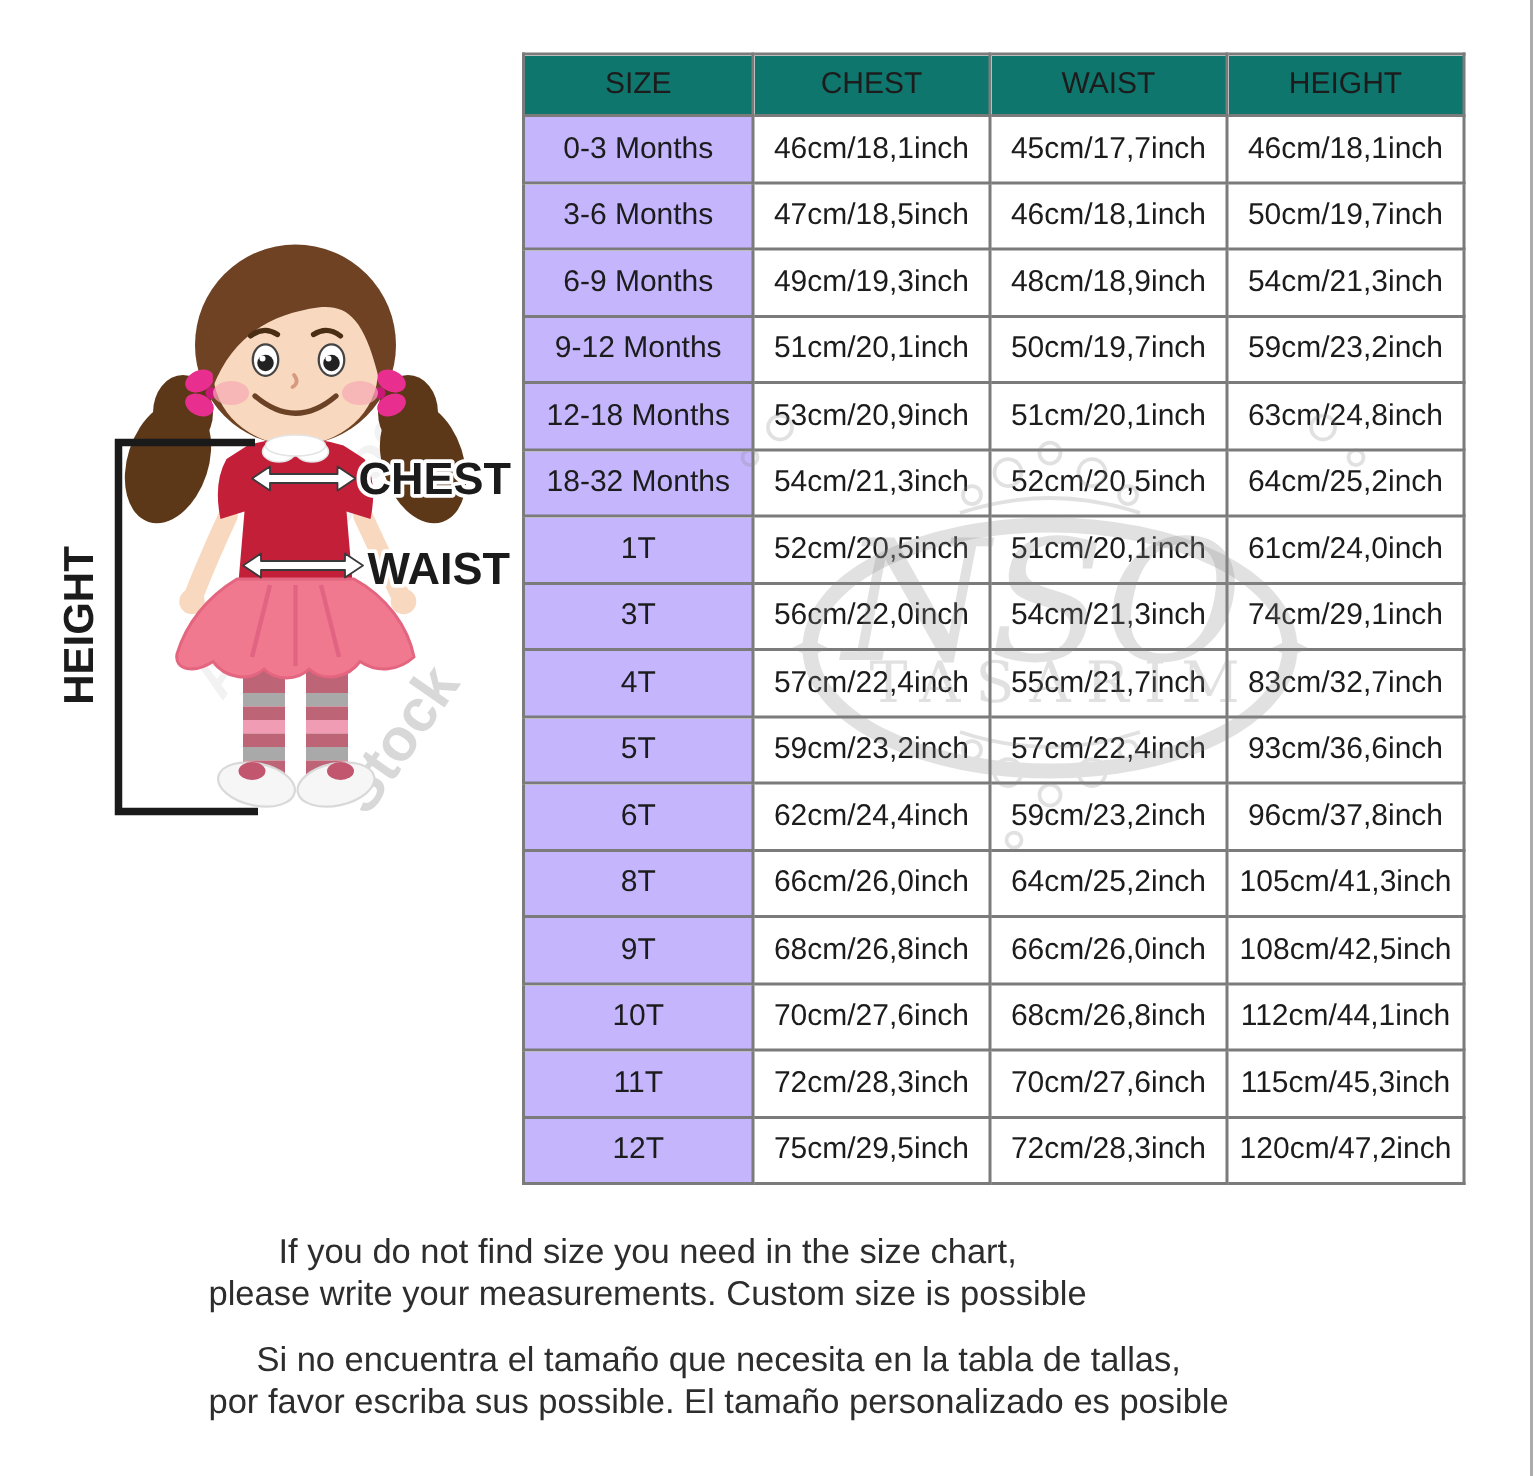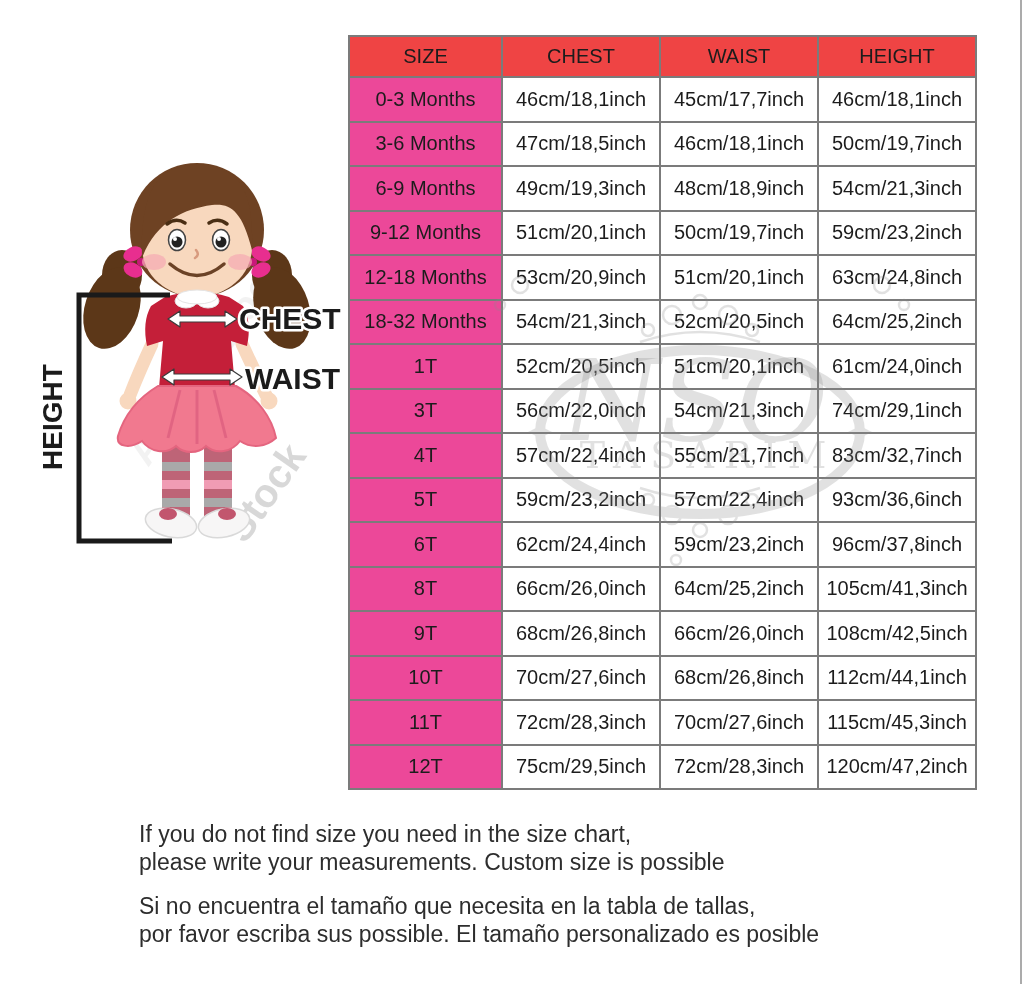--- a/index.html
+++ b/index.html
@@ -11,28 +11,28 @@
   
   .size-table{
     position:absolute;left:348px;top:35px;width:627px;height:755px;
     border-collapse:collapse;table-layout:fixed;z-index:2;
   }
   .size-table th,.size-table td{
     border:2px solid #7b7b7b;text-align:center;vertical-align:middle;
     font-size:20px;font-weight:400;color:#1c1c1c;padding:0;
     white-space:nowrap;overflow:hidden;
   }
-  .size-table th{background:#ef4444;height:39px;}
-  .size-table td.size-cell{background:#ec4899;margin-left:34px;}
+  .size-table th{background:#0f766e;height:39px;}
+  .size-table td.size-cell{background:#c4b5fd;margin-left:34px;}
   
   .figure-svg{position:absolute;left:0;top:0;z-index:2;}
   
   .brand-watermark{position:absolute;left:480px;top:230px;z-index:4;pointer-events:none;}
   
-  .note{position:absolute;left:139px;color:#2d2d2d;font-size:23px;line-height:27.5px;z-index:2;}
+  .note{position:absolute;left:139px;color:#2d2d2d;font-size:23px;line-height:27.5px;z-index:2;text-align:center;}
   .note-en{top:821px;}
   .note-es{top:893px;}
   
   .edge-line{position:absolute;left:1020px;top:0;width:2px;height:984px;background:#ababab;z-index:1;}
 </style>
 </head>
 <body>
 
 <svg class="figure-svg" width="360" height="700" viewBox="0 0 360 700">
 

